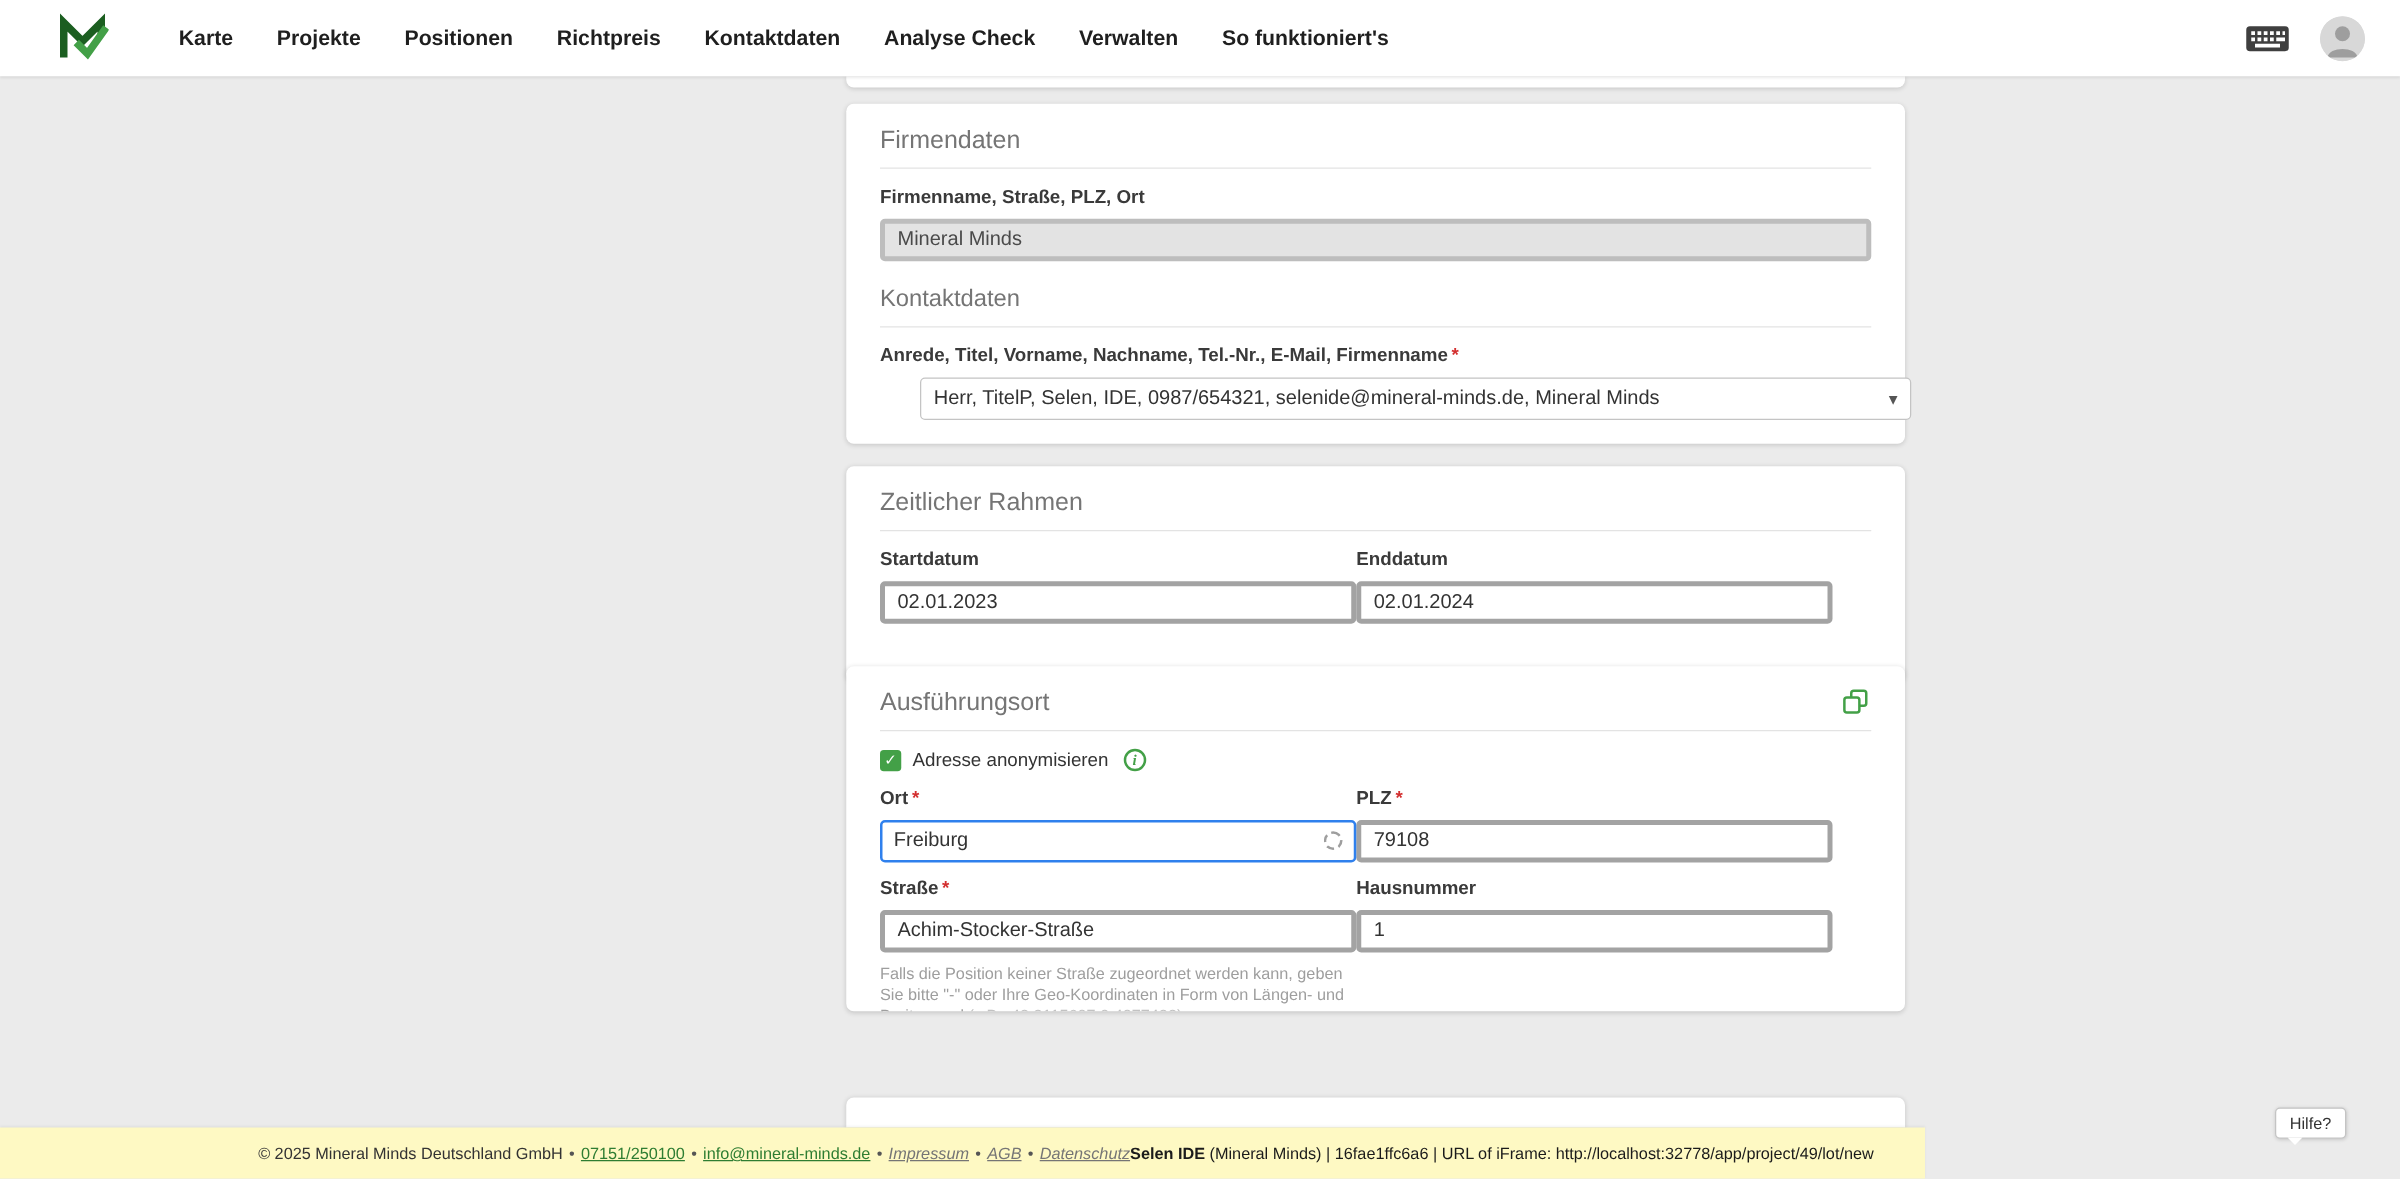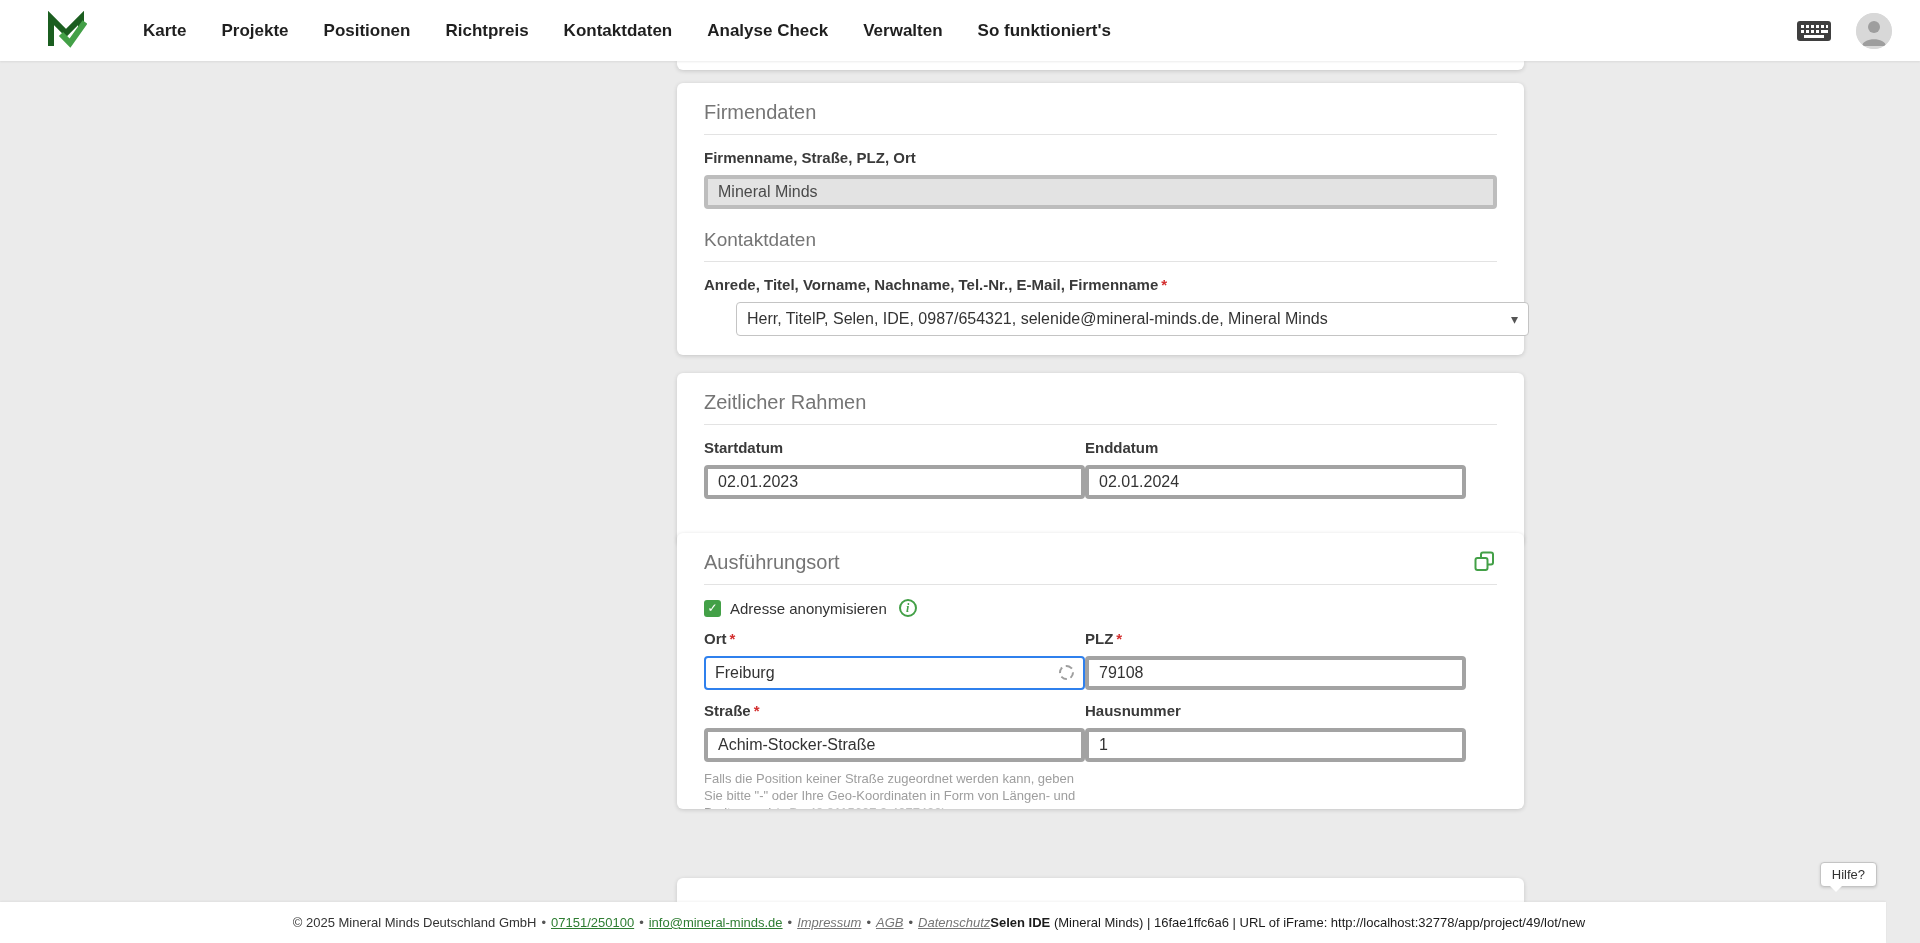--- a/index.html
+++ b/index.html
@@ -95,34 +95,34 @@
   }
   @keyframes spin { to { transform: rotate(360deg); } }
 
   .copy-btn { position: absolute; top: 18px; right: 29px; cursor: pointer; display: flex; }
 
   .helper { margin-top: 8px; font-size: 13px; line-height: 17px; color: #9e9e9e; width: 384px; }
   .helper .coords { color: #c2c2c2; }
 
   
   .help-bubble {
-    position: absolute; top: 862px; right: 43px; background: #fff;
+    position: absolute; top: 886px; right: 43px; background: #fff;
     border: 1px solid #c4c4c4; border-radius: 4px; padding: 4px 11px;
     font-size: 13px; color: #333; box-shadow: 0 1px 3px rgba(0,0,0,.15);
     cursor: pointer; z-index: 9;
   }
   .help-bubble::after {
     content: ""; position: absolute; left: 9px; bottom: -12px;
     border: 6px solid transparent; border-top-color: #fff;
   }
 
   
   footer {
-    position: absolute; left: 0; top: 902px; width: 1886px; height: 41px;
-    background: #ffffff; display: flex; align-items: center; justify-content: center;
+    position: absolute; left: 0; top: 902px; width: 1540px; height: 41px;
+    background: #fef9c3; display: flex; align-items: center; justify-content: flex-end;
     padding: 0 41px 0 33px; font-size: 13px; color: #333;
     box-shadow: 0 -1px 2px rgba(0,0,0,.05); z-index: 10;
   }
   .f-left { display: flex; align-items: center; gap: 5px; white-space: nowrap; }
   .f-link-green { color: #2e7d32; text-decoration: underline; cursor: pointer; }
   .f-link-gray  { color: #757575; text-decoration: underline; cursor: pointer; font-style: italic; }
   .sep { color: #555; }
   .f-right { color: #1b1b1b; white-space: nowrap; }
   .f-right .bold { font-weight: 700; }
 </style>

